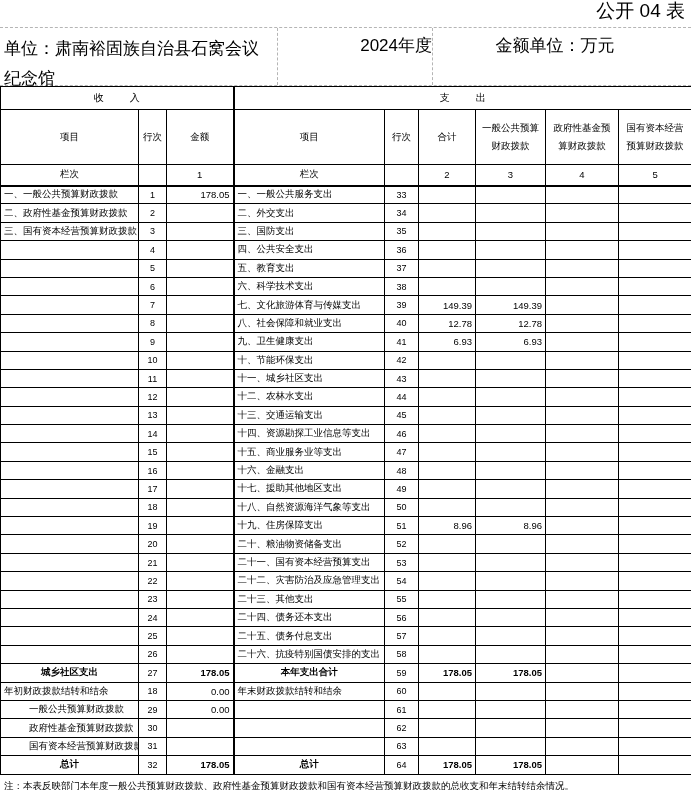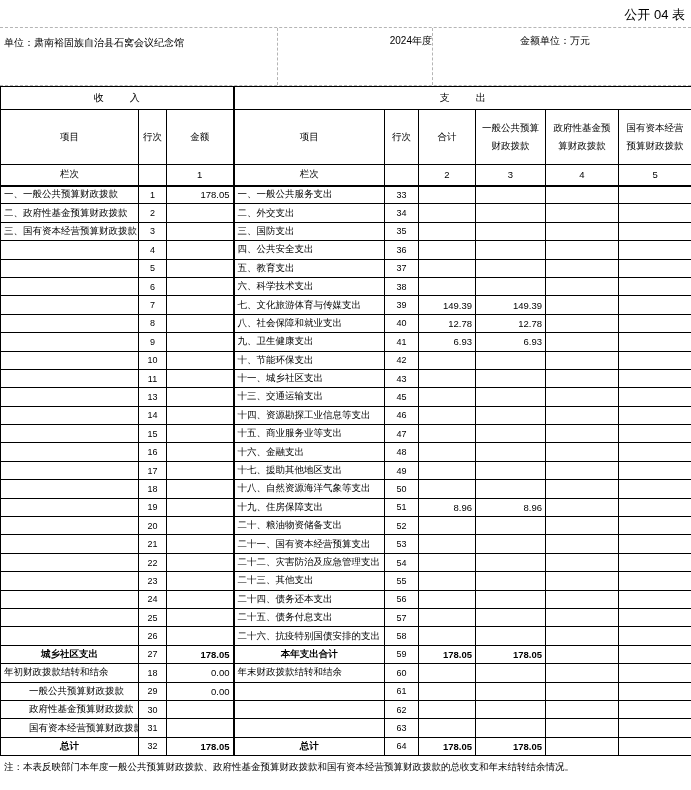--- a/index.html
+++ b/index.html
@@ -1,20 +1,20 @@
 <!DOCTYPE html>
 <html><head>
 <meta charset="utf-8">
 <style>
   html,body{margin:0;padding:0;background:#fff;}
   body{width:691px;height:790px;font-family:"Liberation Sans",sans-serif;color:#000;position:relative;overflow:hidden;}
   .topbar{height:28px;box-sizing:border-box;display:flex;align-items:flex-end;justify-content:flex-end;
-          padding:0 6px 3px 0;font-size:13px;border-bottom:1px dashed #b5b5b5;}
+          padding:0 6px 3px 0;font-size:19px;border-bottom:1px dashed #b5b5b5;}
   .meta{display:flex;height:58px;box-sizing:border-box;border-bottom:1px dashed #b5b5b5;}
-  .meta-cell{box-sizing:border-box;font-size:10px;padding-top:6px;}
+  .meta-cell{box-sizing:border-box;font-size:17px;padding-top:6px;}
   .meta-unit{width:278px;border-right:1px dashed #b5b5b5;padding-left:4px;padding-right:6px;line-height:1.75;}
   .meta-year{width:155px;border-right:1px dashed #b5b5b5;text-align:right;}
   .meta-amt{flex:1;text-align:center;padding-right:14px;}
   table{border-collapse:collapse;table-layout:fixed;width:691px;}
   td{border:1px solid #000;font-size:9.5px;padding:0 3px;box-sizing:border-box;
      overflow:hidden;white-space:nowrap;vertical-align:middle;}
   tr.h1{height:17px;}
   tr.h1 td{text-align:center;font-size:10px;letter-spacing:2.6em;text-indent:2.6em;padding:4px;}
   tr.h2{height:55px;}
   tr.h2 td{text-align:center;white-space:normal;line-height:1.9;padding:1px 4px;}
@@ -200,20 +200,31 @@
         <td class="num"></td>
         <td class="lbl sepL">十一、城乡社区支出</td>
         <td class="no">43</td>
         <td class="num"></td>
         <td class="num"></td>
         <td class="num"></td>
         <td class="num"></td>
       </tr>
       <tr>
         <td class="lbl"></td>
+        <td class="no">12</td>
+        <td class="num"></td>
+        <td class="lbl sepL">十二、农林水支出</td>
+        <td class="no">44</td>
+        <td class="num"></td>
+        <td class="num"></td>
+        <td class="num"></td>
+        <td class="num"></td>
+      </tr>
+      <tr>
+        <td class="lbl"></td>
         <td class="no">13</td>
         <td class="num"></td>
         <td class="lbl sepL">十三、交通运输支出</td>
         <td class="no">45</td>
         <td class="num"></td>
         <td class="num"></td>
         <td class="num"></td>
         <td class="num"></td>
       </tr>
       <tr>

